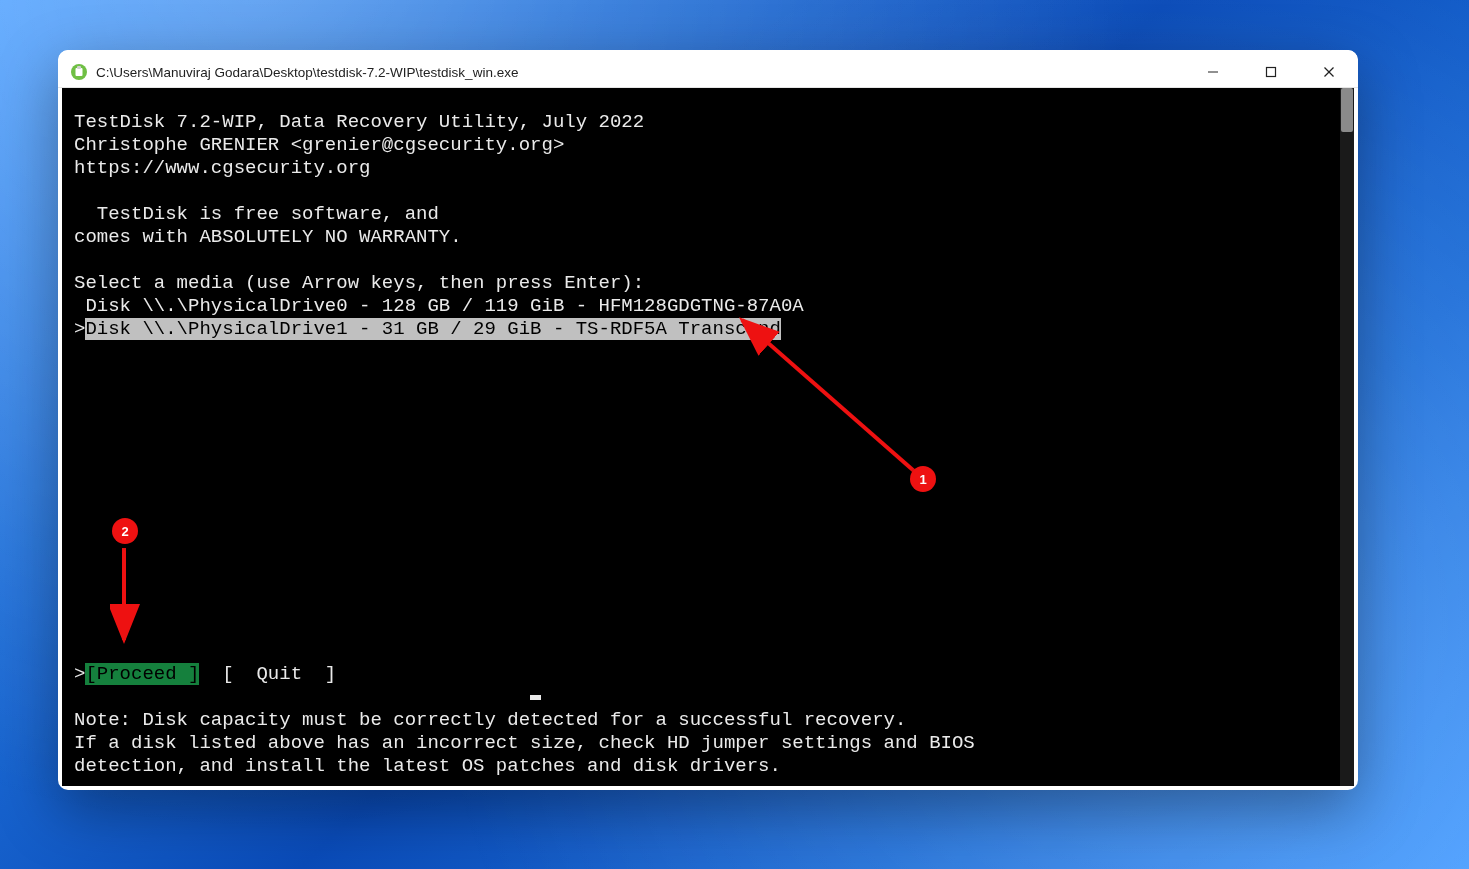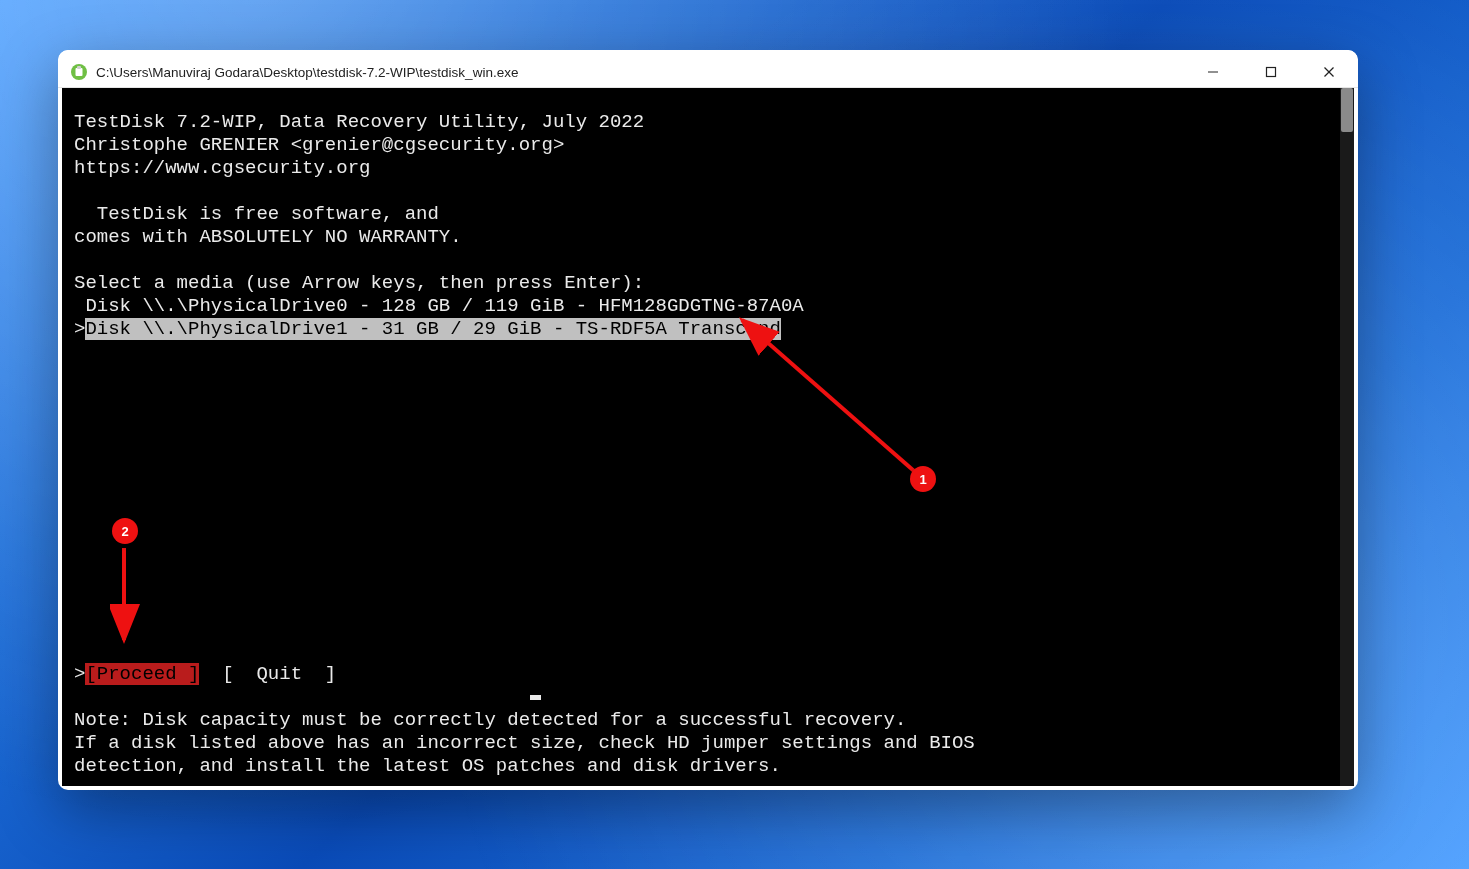--- a/index.html
+++ b/index.html
@@ -73,21 +73,21 @@
     }
     .terminal-thumb {
       position: absolute; right: 1px; top: 0; width: 12px; height: 44px;
       background: #8a8a8a; border-radius: 2px;
     }
     .t-line { display: block; min-height: 23px; padding-left: 12px; }
     .selected {
       background: #c0c0c0; color: #000000;
     }
     .action-selected {
-      background: #b91c1c; color: #000000;
+      background: #15803d; color: #000000;
     }
     .cursor-block {
       display: inline-block; width: 11px; height: 5px; background: #eaeaea;
       vertical-align: baseline;
       position: relative; top: -2px;
     }
     
     .anno-dot {
       position: absolute; width: 26px; height: 26px; border-radius: 50%;
       background: #e11; color: #fff; display: flex; align-items: center; justify-content: center;

